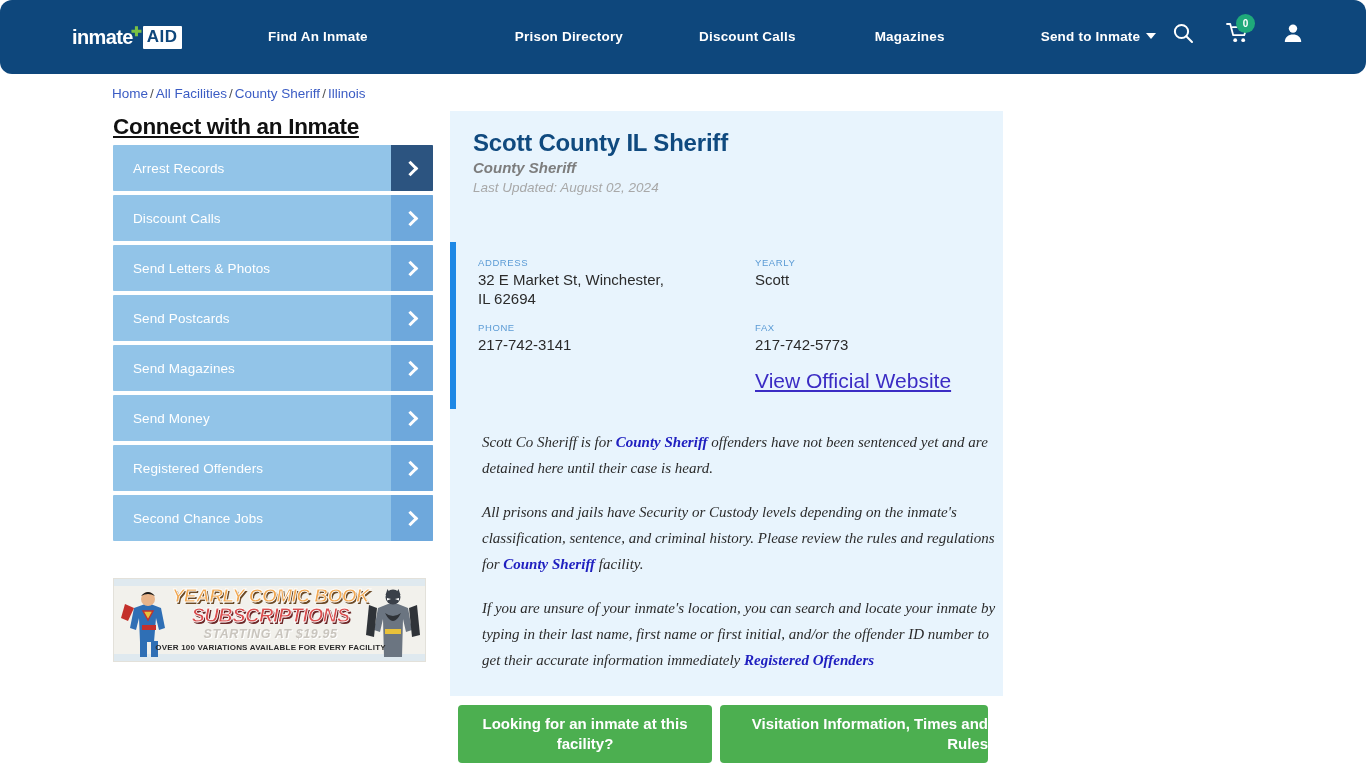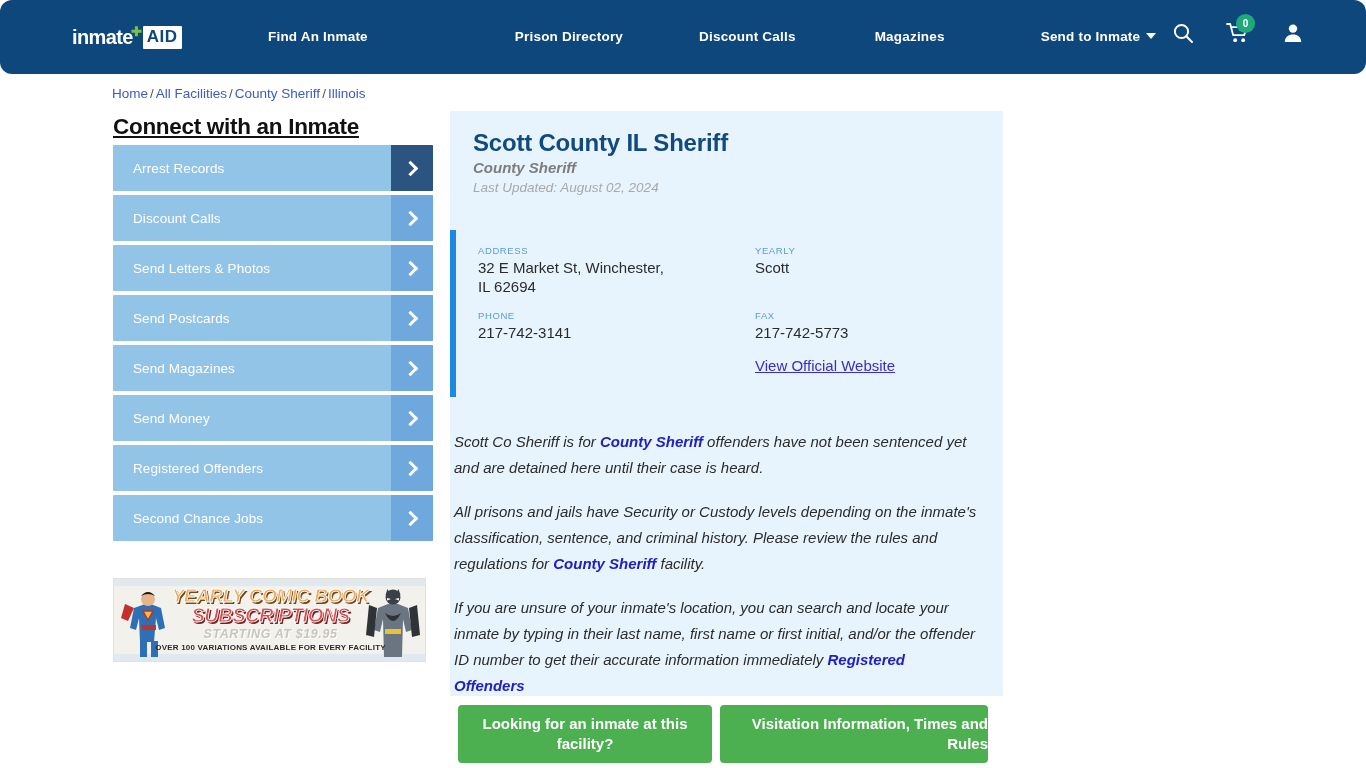--- a/index.html
+++ b/index.html
@@ -160,36 +160,36 @@
   .card-sub {
     position: absolute; left: 23px; top: 48px;
     font-size: 15px; font-weight: bold; font-style: italic; color: #7d7d7d;
   }
   .card-updated {
     position: absolute; left: 23px; top: 69px;
     font-size: 13.5px; font-style: italic; color: #a8a8a8;
   }
 
   .info-block {
-    position: absolute; left: 0px; top: 112px;
+    position: absolute; left: 0px; top: 124px;
     width: 553px; height: 175px;
   }
   .info-bar {
     position: absolute; left: 0; top: 7px;
     width: 6px; height: 167px; background: #1e88e5;
   }
   .info-label {
     font-size: 9.5px; color: #5b9bd5; letter-spacing: 0.6px; font-weight: normal;
   }
   .info-value {
     font-size: 15px; color: #2b2b2b; line-height: 19px; margin-top: 2px;
   }
   .info-field { position: absolute; }
   .web-link {
-    font-size: 15px; color: #3b2cc4; text-decoration: underline; cursor: pointer;
+    font-size: 21px; color: #3b2cc4; text-decoration: underline; cursor: pointer;
   }
 
   .paras { position: absolute; left: 470px; top: 430px; width: 530px; }
   .para {
     font-size: 15px; font-style: italic; color: #2b2b2b;
     line-height: 26px; margin: 0 0 18px 0;
   }
   .para b, .inline-link {
     color: #2020c0; font-weight: bold; font-style: italic; cursor: pointer;
   }
@@ -373,21 +373,21 @@
       <div class="info-label">FAX</div>
       <div class="info-value">217-742-5773</div>
     </div>
 
 
     <div class="info-field" style="left:305px; top:134px; width:230px;">
       <span class="web-link">View Official Website</span>
     </div>
   </div>
 
-  <div class="paras" style="left:4px; top:318px; width:525px;">
+  <div class="paras" style="left:32px; top:318px; width:525px;font-family:Liberation Serif, serif;">
     <p class="para"><span>Scott Co Sheriff is for </span><a class="inline-link">County Sheriff</a><span> offenders have not been sentenced yet and are detained here until their case is heard.</span></p>
     <p class="para"><span>All prisons and jails have Security or Custody levels depending on the inmate's classification, sentence, and criminal history. Please review the rules and regulations for </span><a class="inline-link">County Sheriff</a><span> facility.</span></p>
     <p class="para"><span>If you are unsure of your inmate's location, you can search and locate your inmate by typing in their last name, first name or first initial, and/or the offender ID number to get their accurate information immediately </span><a class="inline-link">Registered Offenders</a></p>
   </div>
 </div>
 
 <div class="green-row">
   <div class="green-btn b1">Looking for an inmate at this facility?</div>
   <div class="green-btn b2">Visitation Information, Times and Rules</div>
 </div>

